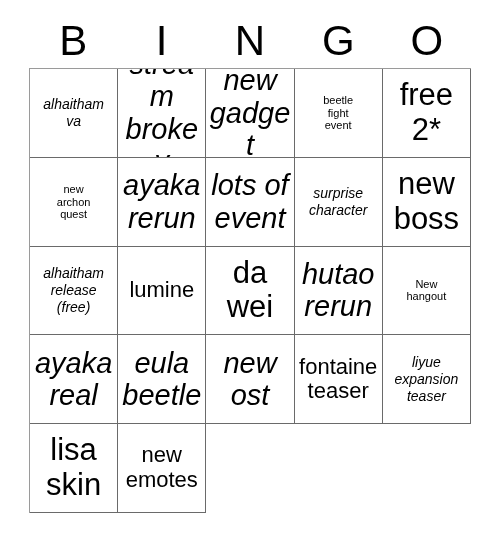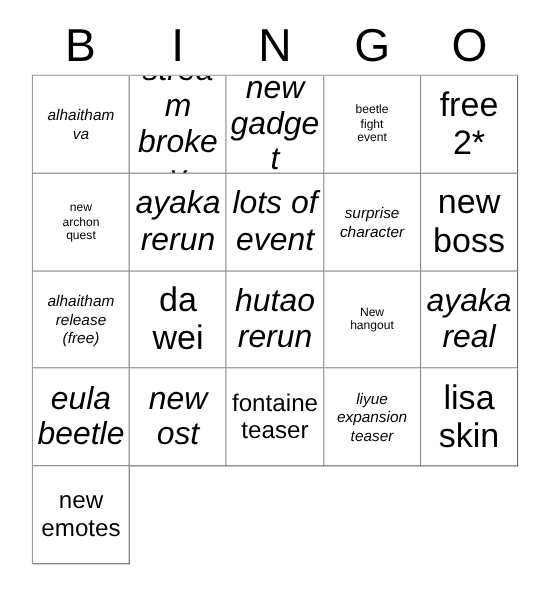--- a/index.html
+++ b/index.html
@@ -134,20 +134,23 @@
       </div>
       <div class="cell sz-xl">
         <span class="cell-text">new
 boss</span>
       </div>
       <div class="cell sz-xs">
         <span class="cell-text">alhaitham
 release
 (free)</span>
       </div>
+      <div class="cell sz-md">
+        <span class="cell-text">lumine</span>
+      </div>
       <div class="cell sz-xl">
         <span class="cell-text">da
 wei</span>
       </div>
       <div class="cell sz-lg">
         <span class="cell-text">hutao
 rerun</span>
       </div>
       <div class="cell sz-sm">
         <span class="cell-text">New

